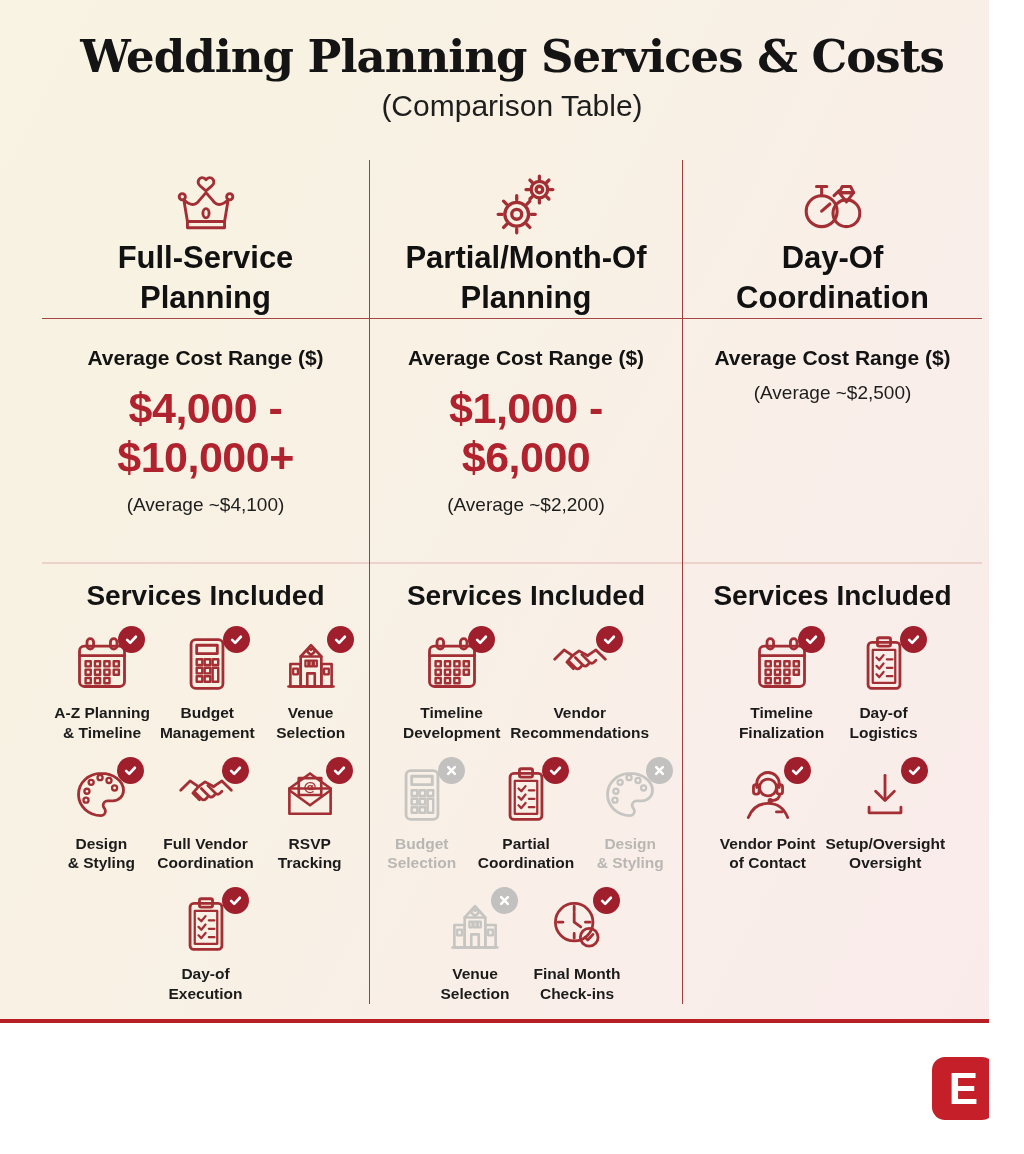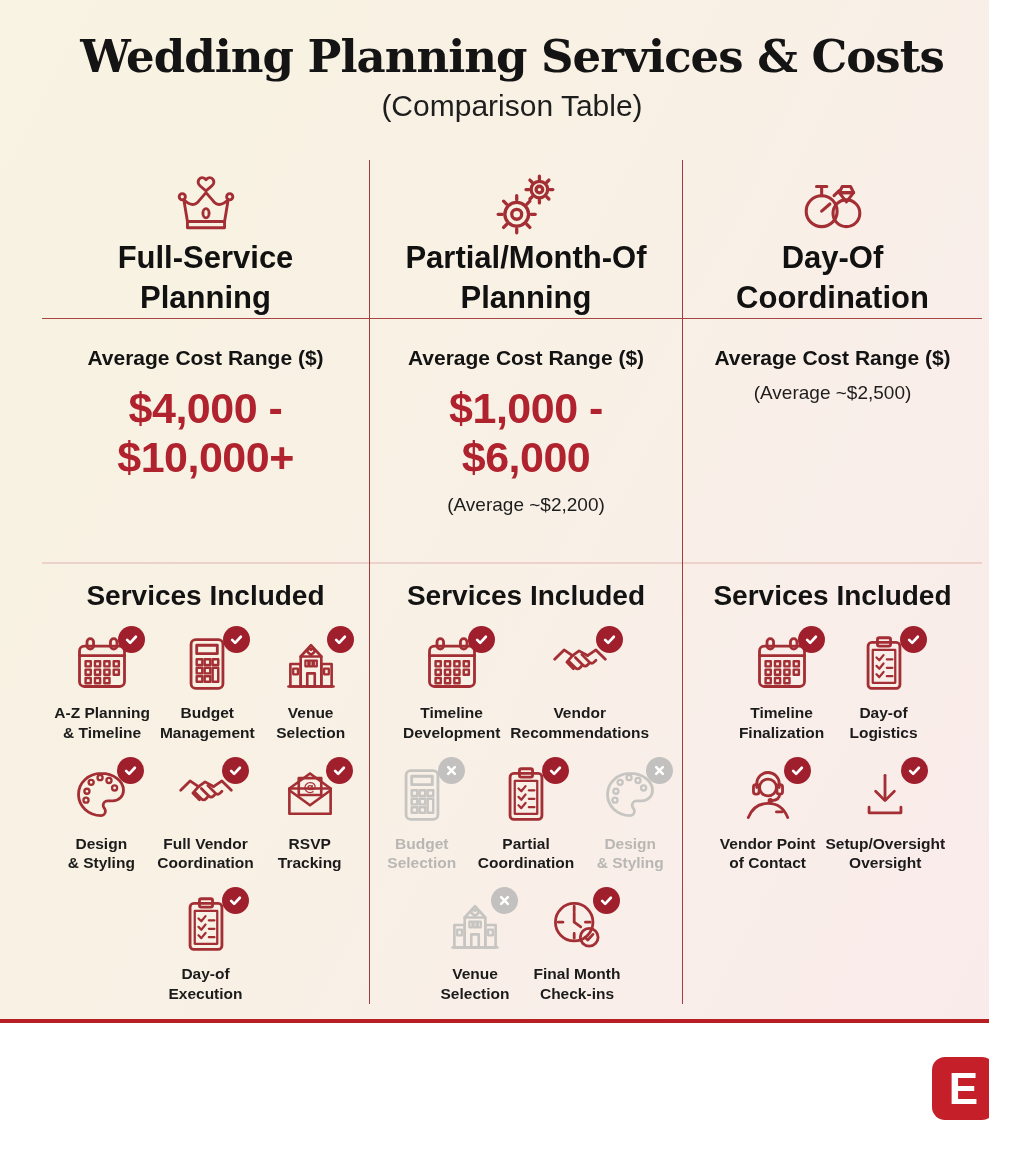--- a/index.html
+++ b/index.html
@@ -83,20 +83,21 @@
                 <rect x="14" y="48" width="36" height="6"></rect>
                 <ellipse cx="32" cy="40" rx="3" ry="4.5"></ellipse>
               </svg></span>
       <div class="col-title">Full-Service
 Planning</div>
     </div>
     <div class="col-cost">
       <div class="cost-label">Average Cost Range ($)</div>
       <div class="price">$4,000 -
 $10,000+</div>
+      <div class="avg">(Average ~$4,100)</div>
     </div>
     <div class="col-services">
       <div class="svc-title">Services Included</div>
     <div class="svc-row">
               <div class="svc-item">
                 <div class="svc-icon-wrap">
                   <span class="svc-icon"><svg viewBox="0 0 64 64" fill="none" stroke="currentColor" stroke-linecap="round" stroke-linejoin="round" stroke-width="3">
                       <rect x="8" y="13" width="48" height="43" rx="5"></rect>
                       <path d="M8 23h48"></path>
                       <rect x="16" y="5" width="7" height="11" rx="3.5"></rect>

